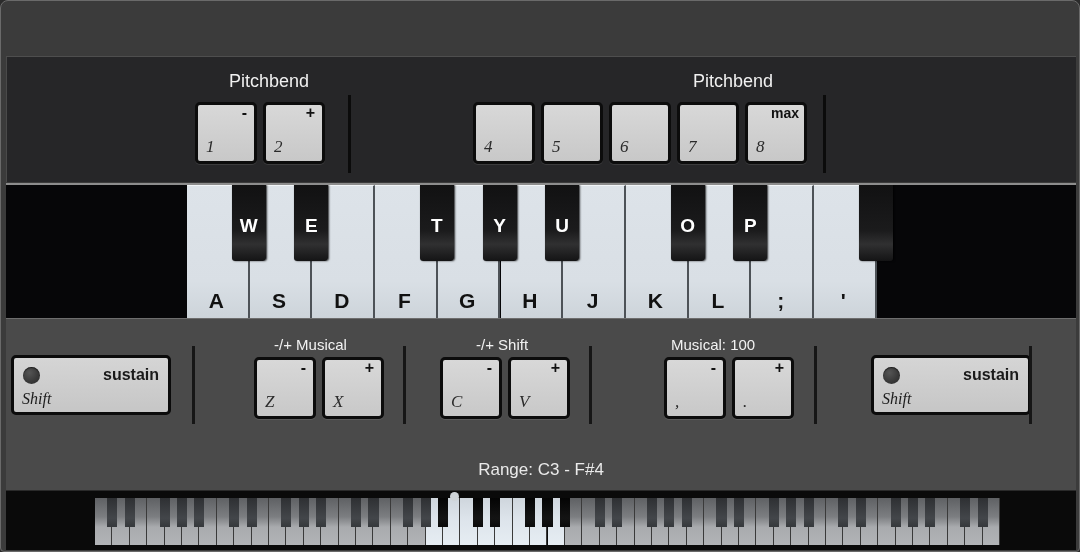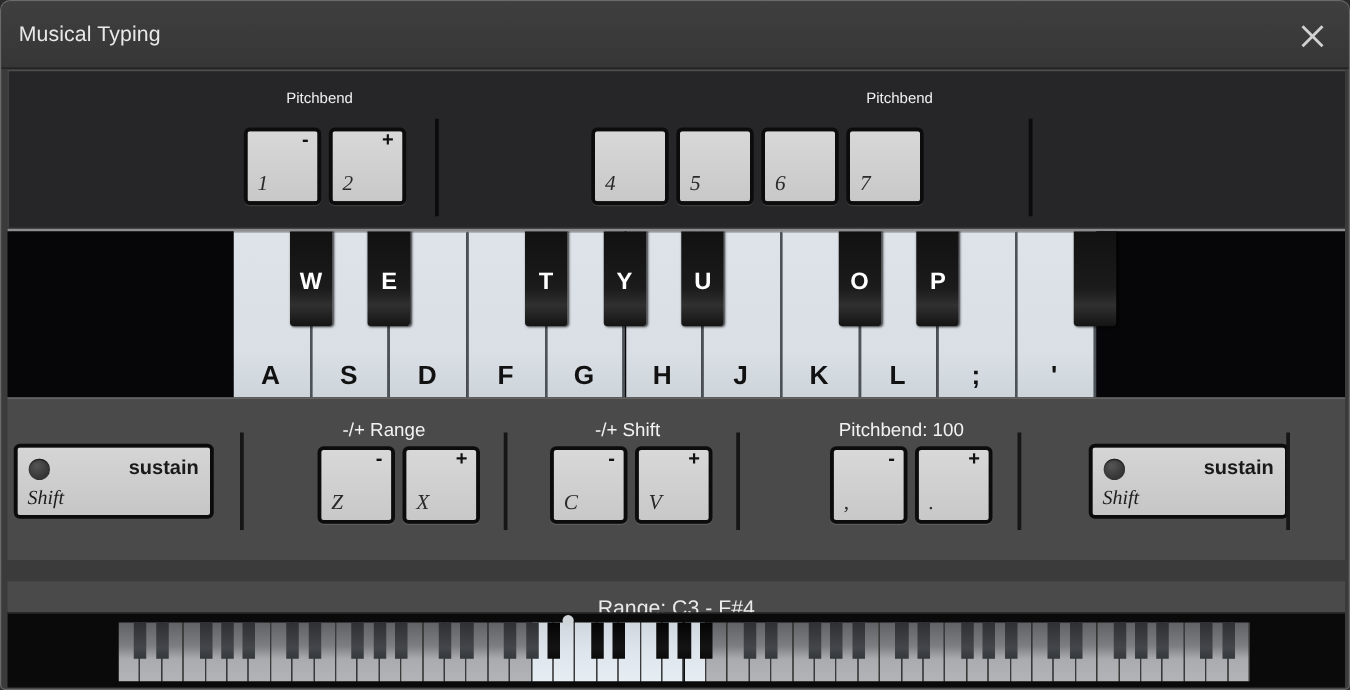--- a/index.html
+++ b/index.html
@@ -36,21 +36,21 @@
 
   
   .toppanel{
     position:absolute;left:5px;top:55px;width:1070px;height:126px;
     background:#262628;
     border-top:1px solid #4e4e4e;
     border-left:1px solid #4a4a4a;
     box-sizing:border-box;
   }
   .panel-label{
-    position:absolute;font-size:12px;color:#f0f0f0;white-space:nowrap;
+    position:absolute;font-size:18px;color:#f0f0f0;white-space:nowrap;
   }
   .lbl-pitchbend{left:222px;top:14px;}
   .lbl-modulation{left:686px;top:14px;}
 
   
   .kc{
     position:absolute;box-sizing:border-box;
     background:linear-gradient(#d8d8d8,#c8c8c8);
     border:3px solid #0c0c0c;
     border-radius:5px;
@@ -133,21 +133,21 @@
   }
   .sustain .shift{
     position:absolute;left:8px;bottom:4px;
     font-family:"Liberation Serif", serif;font-style:italic;
     font-size:16px;color:#1d1d1d;text-align:center;
   }
   .cdiv{position:absolute;width:3px;background:#161616;}
 
   
   .rangearea{
-    position:absolute;left:5px;top:464px;width:1070px;height:45px;
+    position:absolute;left:5px;top:447px;width:1070px;height:45px;
     background:#4a4a4a;box-sizing:border-box;
   }
   .range-text{
     position:absolute;left:0;right:0;top:12px;text-align:center;
     font-size:17px;color:#eaeaea;
   }
   .minikb{
     position:absolute;left:5px;top:489px;width:1070px;height:60px;
     background:#0a0a0a;box-sizing:border-box;
     border-top:1px solid #2a2a2a;
@@ -168,29 +168,20 @@
   .mk-marker{
     position:absolute;top:-6px;width:9px;height:9px;border-radius:50%;
     background:#cfd4d8;z-index:9;
   }
 </style>
 </head>
 <body>
 
 <div class="window">
 
-  <div class="titlebar">
-    <div class="title-text">Musical Typing</div>
-    <div class="close-btn">
-      <svg width="30" height="30" viewBox="0 0 30 30">
-        <line x1="7" y1="7" x2="23" y2="23" stroke="#d2d2d2" stroke-width="2.2"></line>
-        <line x1="23" y1="7" x2="7" y2="23" stroke="#d2d2d2" stroke-width="2.2"></line>
-      </svg>
-    </div>
-  </div>
 
   <div class="toppanel">
     <div class="panel-label lbl-pitchbend">Pitchbend</div>
     <div class="panel-label lbl-modulation">Pitchbend</div>
 
     <div class="kc" style="left:188px;top:45px;width:62px;height:62px;">
       <span class="sup">-</span>
       <span class="ltr">1</span>
     </div>
     <div class="kc" style="left:256px;top:45px;width:62px;height:62px;">
@@ -208,20 +199,24 @@
       <span class="supw"></span>
       <span class="ltr">5</span>
     </div>
     <div class="kc" style="left:602px;top:45px;width:62px;height:62px;">
       <span class="supw"></span>
       <span class="ltr">6</span>
     </div>
     <div class="kc" style="left:670px;top:45px;width:62px;height:62px;">
       <span class="supw"></span>
       <span class="ltr">7</span>
+    </div>
+    <div class="kc" style="left:738px;top:45px;width:62px;height:62px;">
+      <span class="supw">max</span>
+      <span class="ltr">8</span>
     </div>
 
     <div class="vdiv" style="left:816px;top:38px;height:78px;"></div>
   </div>
 
   <div class="kbwrap">
     <div id="kb-white">
         <div class="wkey" style="left: 181px; width: 62.7px;">
           <span class="wl">A</span>
         </div>
@@ -285,21 +280,21 @@
   <div class="ctrlrow">
 
     <div class="sustain" style="left:5px;top:36px;">
       <span class="led"></span>
       <span class="sw">sustain</span>
       <span class="shift">Shift</span>
     </div>
 
     <div class="cdiv" style="left:186px;top:27px;height:78px;"></div>
 
-    <div class="ctrl-label" style="left:268px;top:17px;">-/+ Range</div>
+    <div class="ctrl-label" style="left:268px;top:17px;">-/+ Musical</div>
     <div class="kc" style="left:248px;top:38px;width:62px;height:62px;">
       <span class="sup">-</span>
       <span class="ltr">Z</span>
     </div>
     <div class="kc" style="left:316px;top:38px;width:62px;height:62px;">
       <span class="sup">+</span>
       <span class="ltr">X</span>
     </div>
 
     <div class="cdiv" style="left:397px;top:27px;height:78px;"></div>
@@ -309,21 +304,21 @@
       <span class="sup">-</span>
       <span class="ltr">C</span>
     </div>
     <div class="kc" style="left:502px;top:38px;width:62px;height:62px;">
       <span class="sup">+</span>
       <span class="ltr">V</span>
     </div>
 
     <div class="cdiv" style="left:583px;top:27px;height:78px;"></div>
 
-    <div class="ctrl-label" style="left:665px;top:17px;">Pitchbend: 100</div>
+    <div class="ctrl-label" style="left:665px;top:17px;">Musical: 100</div>
     <div class="kc" style="left:658px;top:38px;width:62px;height:62px;">
       <span class="sup">-</span>
       <span class="ltr">,</span>
     </div>
     <div class="kc" style="left:726px;top:38px;width:62px;height:62px;">
       <span class="sup">+</span>
       <span class="ltr">.</span>
     </div>
 
     <div class="cdiv" style="left:808px;top:27px;height:78px;"></div>

